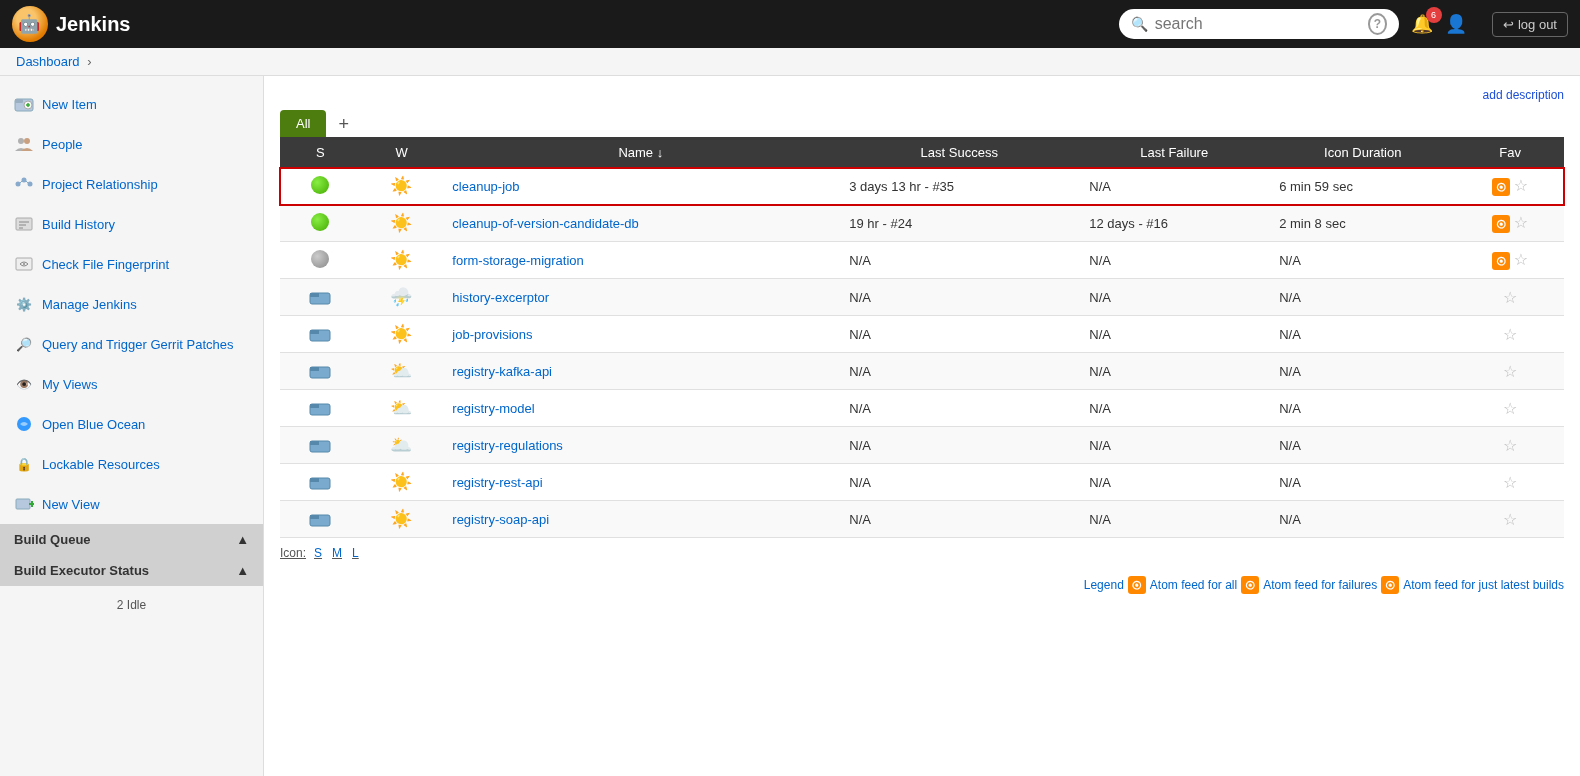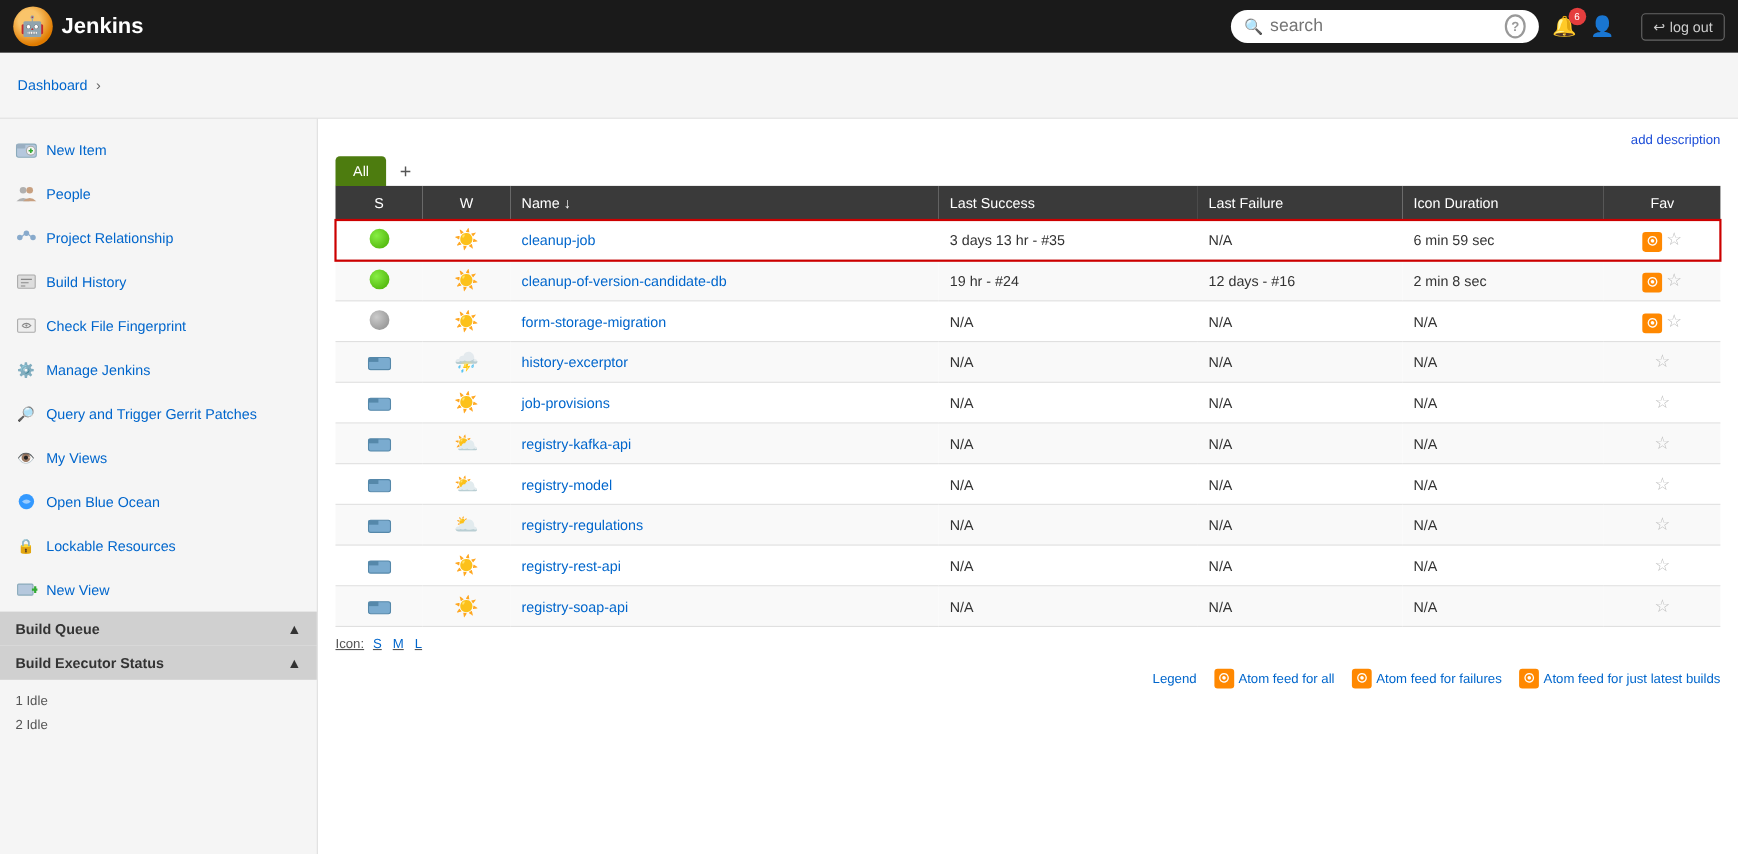--- a/index.html
+++ b/index.html
@@ -66,37 +66,38 @@
     .user-name { color: #ccc; font-size: 13px; }
     .logout-btn {
       background: transparent; border: 1px solid #666;
       color: #ccc; padding: 4px 10px; border-radius: 4px;
       cursor: pointer; font-size: 13px; display: flex; align-items: center; gap: 4px;
     }
 
     
     #breadcrumb {
       background: #f5f5f5;
-      padding: 22px 16px;
+      padding: 6px 16px;
       border-bottom: 1px solid #ddd;
       font-size: 13px;
     }
     #breadcrumb a { color: #0066cc; text-decoration: none; }
     #breadcrumb span { color: #666; margin: 0 4px; }
 
     
     #layout { display: flex; min-height: calc(100vh - 48px - 28px); }
 
     
     #sidebar {
-      width: 289px;
+      width: 264px;
       background: #f5f5f5;
       border-right: 1px solid #ddd;
       flex-shrink: 0;
       padding: 8px 0;
+      text-align: center;
     }
     .sidebar-item {
       display: flex; align-items: center; gap: 8px;
       padding: 10px 14px;
       cursor: pointer; color: #333; text-decoration: none;
     }
     .sidebar-item .sicon { width: 20px; height: 20px; flex-shrink: 0; display: flex; align-items: center; justify-content: center; }
     .sidebar-label { font-size: 13px; color: #0066cc; }
 
     .sidebar-section-header {
@@ -133,21 +134,21 @@
 
     
     .jobs-table {
       width: 100%; border-collapse: collapse;
       font-size: 13px;
     }
     .jobs-table thead tr {
       background: #3a3a3a; color: #fff;
     }
     .jobs-table thead th {
-      padding: 8px 10px; text-align: left; font-weight: normal;
+      padding: 8px 10px; text-align: center; font-weight: normal;
     }
     .jobs-table thead th.center { text-align: center; }
     .jobs-table tbody tr {
       border-bottom: 1px solid #e0e0e0;
     }
     .jobs-table tbody tr:nth-child(even) { background: #f9f9f9; }
     .jobs-table td {
       padding: 7px 10px; vertical-align: middle;
     }
     .jobs-table td.center { text-align: center; }
@@ -181,21 +182,21 @@
       display: inline-flex; align-items: center; justify-content: center;
       color: #fff; font-size: 10px; font-weight: bold;
     }
 
     
     .table-footer {
       padding: 8px 0; font-size: 12px; color: #555;
       display: flex; align-items: center; gap: 6px; text-decoration: underline;
     }
     .footer-links {
-      margin-top: 8px; display: flex; justify-content: flex-end; gap: 16px;
+      margin-top: 8px; display: flex; justify-content: flex-end; gap: 4px;
       font-size: 12px; align-items: center; flex-wrap: wrap;
     }
     .footer-links a { color: #0066cc; text-decoration: none; }
     .footer-links .feed-item { display: flex; align-items: center; gap: 4px; }
 
     .icon-size-link { color: #0066cc; text-decoration: none; margin: 0 2px; }
   </style>
 </head>
 <body>
 
@@ -339,25 +340,20 @@
     <div class="sidebar-section-header">
       <span>Build Queue</span>
       <span>▲</span>
     </div>
 
     <div class="sidebar-section-header">
       <span>Build Executor Status</span>
       <span>▲</span>
     </div>
     <div class="sidebar-section-content">
-      <div class="executor-item">
-        <span>1</span>
-        <span> </span>
-        <span>Idle</span>
-      </div>
       <div class="executor-item">
         <span>2</span>
         <span> </span>
         <span>Idle</span>
       </div>
     </div>
   </nav>
 
   <main id="main">
     <div class="add-description-link">

